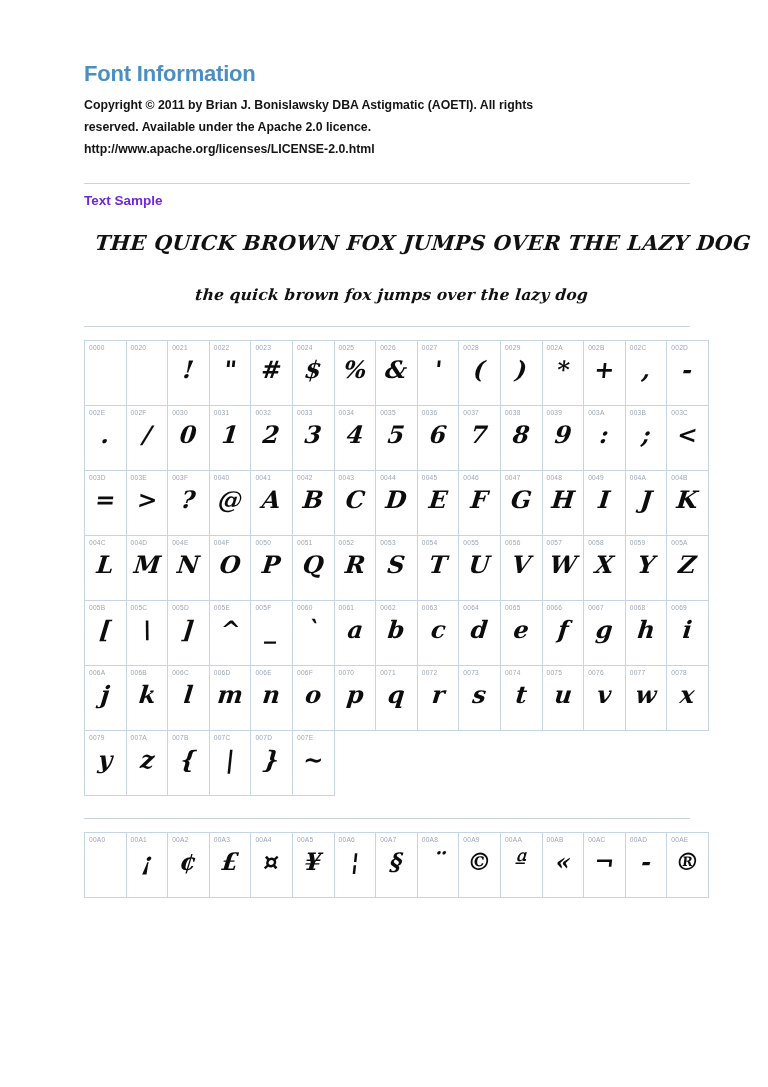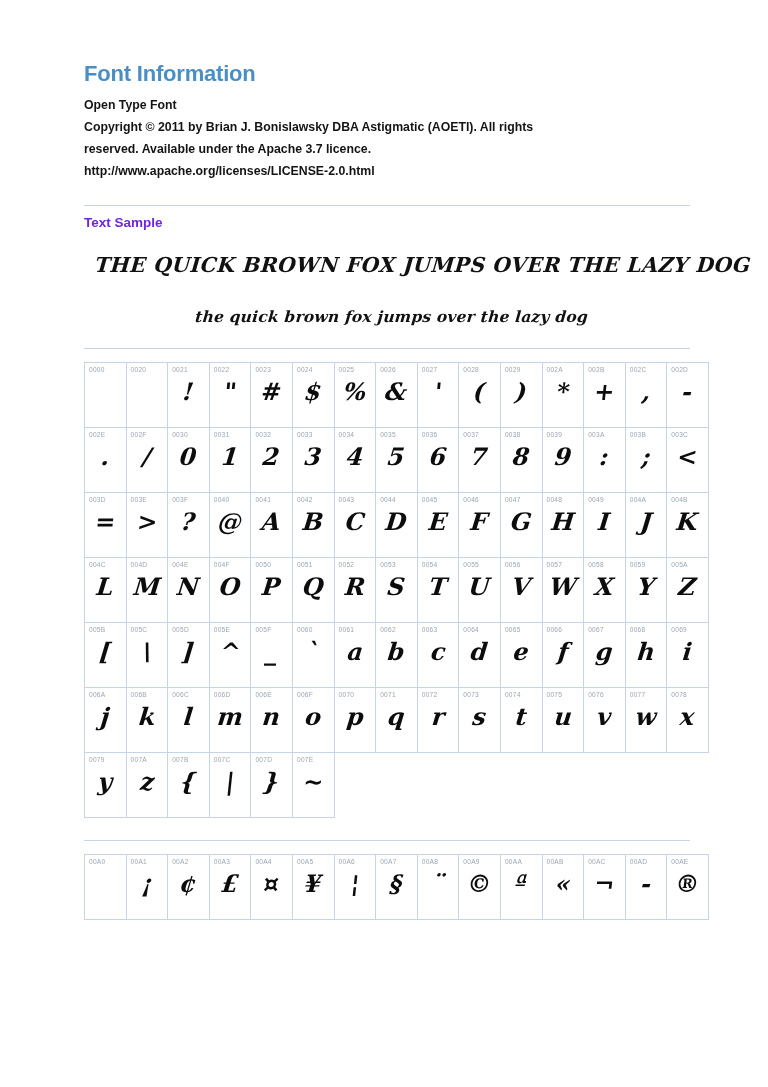--- a/index.html
+++ b/index.html
@@ -130,23 +130,22 @@
 </style>
 </head>
 <body>
 
 <div class="page">
   <div class="content">
 
     <h1 class="doc-title">Font Information</h1>
 
     <div class="meta-block">
-      <span class="meta-line">Open Type Font</span>
       <span class="meta-line">Copyright © 2011 by Brian J. Bonislawsky DBA Astigmatic (AOETI). All rights</span>
-      <span class="meta-line">reserved. Available under the Apache 3.7 licence.</span>
+      <span class="meta-line">reserved. Available under the Apache 2.0 licence.</span>
       <span class="meta-line">http://www.apache.org/licenses/LICENSE-2.0.html</span>
     </div>
 
     <div class="section-gap-lg"></div>
 
     <div class="rule"></div>
     <h2 class="section-heading">Text Sample</h2>
 
     <div class="sample-wrap">
       <div class="sample sample-upper">THE QUICK BROWN FOX JUMPS OVER THE LAZY DOG</div>

